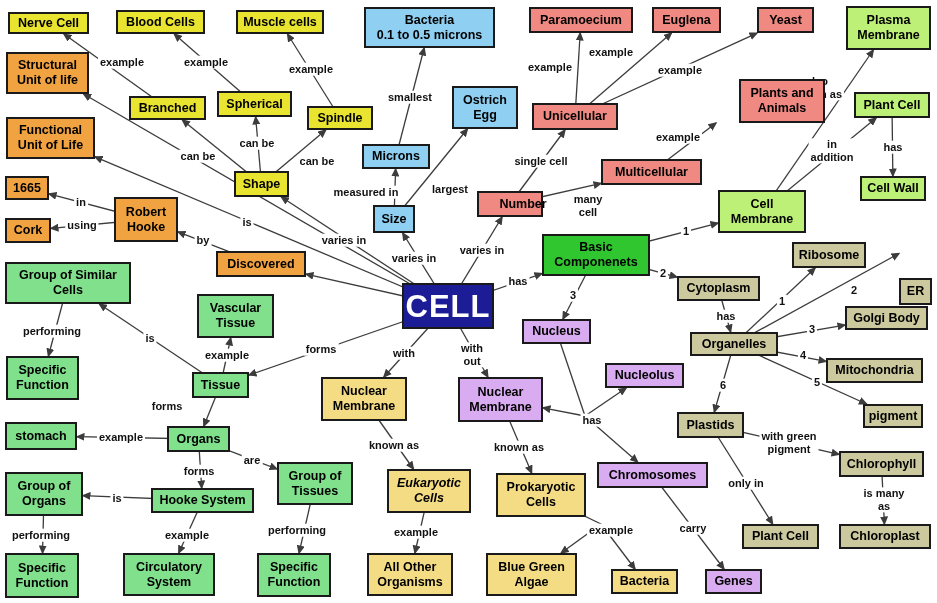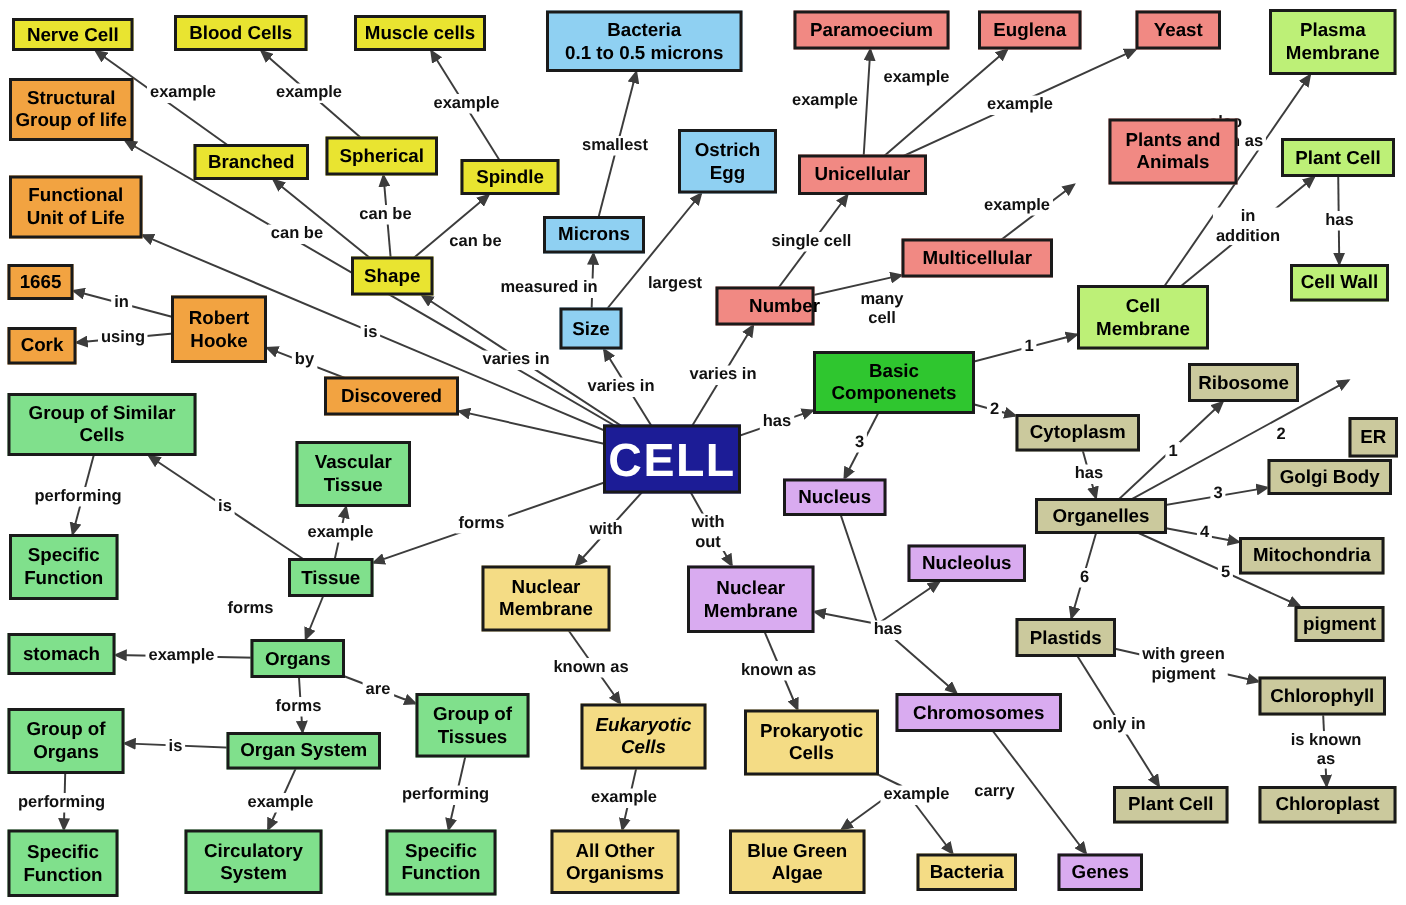--- a/index.html
+++ b/index.html
@@ -99,21 +99,21 @@
         <line x1="202.5" y1="500.5" x2="178.7331081081081" y2="553" stroke="#3c3c3c" stroke-width="1.3" marker-end="url(#arrow)"></line>
         <line x1="44" y1="494" x2="42.5521472392638" y2="553" stroke="#3c3c3c" stroke-width="1.3" marker-end="url(#arrow)"></line>
         <line x1="315" y1="483.5" x2="299.04918032786884" y2="553" stroke="#3c3c3c" stroke-width="1.3" marker-end="url(#arrow)"></line>
       </g>
   </svg>
 <div class="node title" style="left: 402px; top: 283px; width: 92px; height: 46px; background: rgb(28, 28, 150);">CELL</div>
     <div class="node" style="left: 8px; top: 12px; width: 81px; height: 22px; background: rgb(233, 228, 48);">Nerve Cell</div>
     <div class="node" style="left: 116px; top: 10px; width: 89px; height: 24px; background: rgb(233, 228, 48);">Blood Cells</div>
     <div class="node" style="left: 236px; top: 10px; width: 88px; height: 24px; background: rgb(233, 228, 48);">Muscle cells</div>
     <div class="node" style="left: 6px; top: 52px; width: 83px; height: 42px; background: rgb(242, 163, 65);">Structural
-Group of life</div>
+Unit of life</div>
     <div class="node" style="left: 6px; top: 117px; width: 89px; height: 42px; background: rgb(242, 163, 65);">Functional
 Unit of Life</div>
     <div class="node" style="left: 5px; top: 176px; width: 44px; height: 24px; background: rgb(242, 163, 65);">1665</div>
     <div class="node" style="left: 5px; top: 218px; width: 46px; height: 25px; background: rgb(242, 163, 65);">Cork</div>
     <div class="node" style="left: 114px; top: 197px; width: 64px; height: 45px; background: rgb(242, 163, 65);">Robert
 Hooke</div>
     <div class="node" style="left: 216px; top: 251px; width: 90px; height: 26px; background: rgb(242, 163, 65);">Discovered</div>
     <div class="node" style="left: 129px; top: 96px; width: 77px; height: 24px; background: rgb(233, 228, 48);">Branched</div>
     <div class="node" style="left: 217px; top: 91px; width: 75px; height: 26px; background: rgb(233, 228, 48);">Spherical</div>
     <div class="node" style="left: 307px; top: 106px; width: 66px; height: 24px; background: rgb(233, 228, 48);">Spindle</div>
@@ -172,21 +172,21 @@
 Cells</div>
     <div class="node" style="left: 6px; top: 356px; width: 73px; height: 44px; background: rgb(128, 224, 140);">Specific
 Function</div>
     <div class="node" style="left: 5px; top: 422px; width: 72px; height: 28px; background: rgb(128, 224, 140);">stomach</div>
     <div class="node" style="left: 5px; top: 472px; width: 78px; height: 44px; background: rgb(128, 224, 140);">Group of
 Organs</div>
     <div class="node" style="left: 197px; top: 294px; width: 77px; height: 44px; background: rgb(128, 224, 140);">Vascular
 Tissue</div>
     <div class="node" style="left: 192px; top: 372px; width: 57px; height: 26px; background: rgb(128, 224, 140);">Tissue</div>
     <div class="node" style="left: 167px; top: 426px; width: 63px; height: 26px; background: rgb(128, 224, 140);">Organs</div>
-    <div class="node" style="left: 151px; top: 488px; width: 103px; height: 25px; background: rgb(128, 224, 140);">Organ System</div>
+    <div class="node" style="left: 151px; top: 488px; width: 103px; height: 25px; background: rgb(128, 224, 140);">Hooke System</div>
     <div class="node" style="left: 277px; top: 462px; width: 76px; height: 43px; background: rgb(128, 224, 140);">Group of
 Tissues</div>
     <div class="node" style="left: 123px; top: 553px; width: 92px; height: 43px; background: rgb(128, 224, 140);">Circulatory
 System</div>
     <div class="node" style="left: 5px; top: 553px; width: 74px; height: 45px; background: rgb(128, 224, 140);">Specific
 Function</div>
     <div class="node" style="left: 257px; top: 553px; width: 74px; height: 44px; background: rgb(128, 224, 140);">Specific
 Function</div>
     <div class="edge-label" style="left: 344px; top: 240px;">varies in</div>
     <div class="edge-label" style="left: 414px; top: 258px;">varies in</div>
@@ -224,28 +224,28 @@
     <div class="edge-label" style="left: 726px; top: 316px;">has</div>
     <div class="edge-label" style="left: 782px; top: 301px;">1</div>
     <div class="edge-label" style="left: 854px; top: 290px;">2</div>
     <div class="edge-label" style="left: 812px; top: 329px;">3</div>
     <div class="edge-label" style="left: 803px; top: 355px;">4</div>
     <div class="edge-label" style="left: 817px; top: 382px;">5</div>
     <div class="edge-label" style="left: 723px; top: 385px;">6</div>
     <div class="edge-label" style="left: 789px; top: 443px;">with green
 pigment</div>
     <div class="edge-label" style="left: 746px; top: 483px;">only in</div>
-    <div class="edge-label" style="left: 884px; top: 500px;">is known
+    <div class="edge-label" style="left: 884px; top: 500px;">is many
 as</div>
     <div class="edge-label" style="left: 592px; top: 420px;">has</div>
     <div class="edge-label" style="left: 394px; top: 445px;">known as</div>
     <div class="edge-label" style="left: 519px; top: 447px;">known as</div>
     <div class="edge-label" style="left: 416px; top: 532px;">example</div>
     <div class="edge-label" style="left: 611px; top: 530px;">example</div>
-    <div class="edge-label" style="left: 663px; top: 528px;">carry</div>
+    <div class="edge-label" style="left: 693px; top: 528px;">carry</div>
     <div class="edge-label" style="left: 203px; top: 240px;">by</div>
     <div class="edge-label" style="left: 81px; top: 202px;">in</div>
     <div class="edge-label" style="left: 82px; top: 225px;">using</div>
     <div class="edge-label" style="left: 227px; top: 355px;">example</div>
     <div class="edge-label" style="left: 150px; top: 338px;">is</div>
     <div class="edge-label" style="left: 52px; top: 331px;">performing</div>
     <div class="edge-label" style="left: 167px; top: 406px;">forms</div>
     <div class="edge-label" style="left: 121px; top: 437px;">example</div>
     <div class="edge-label" style="left: 199px; top: 471px;">forms</div>
     <div class="edge-label" style="left: 252px; top: 460px;">are</div>

